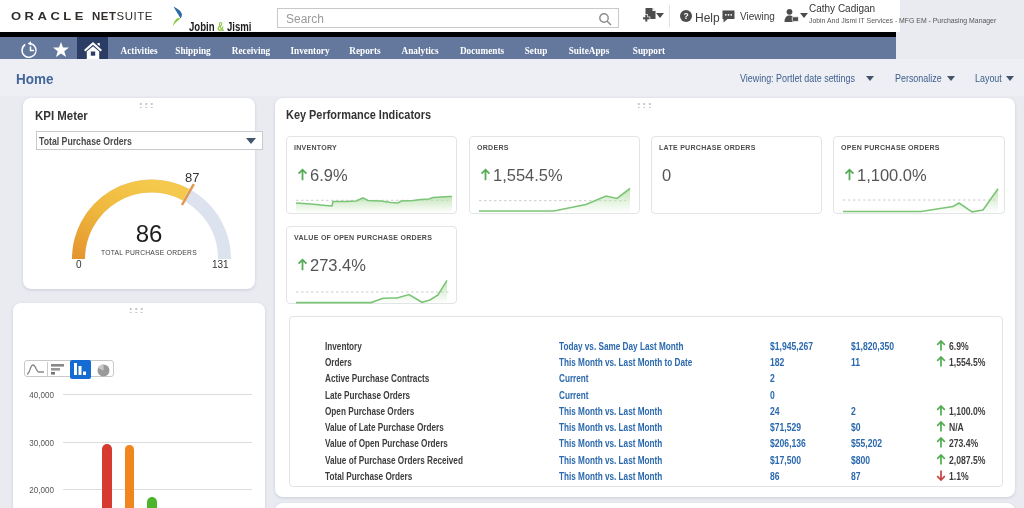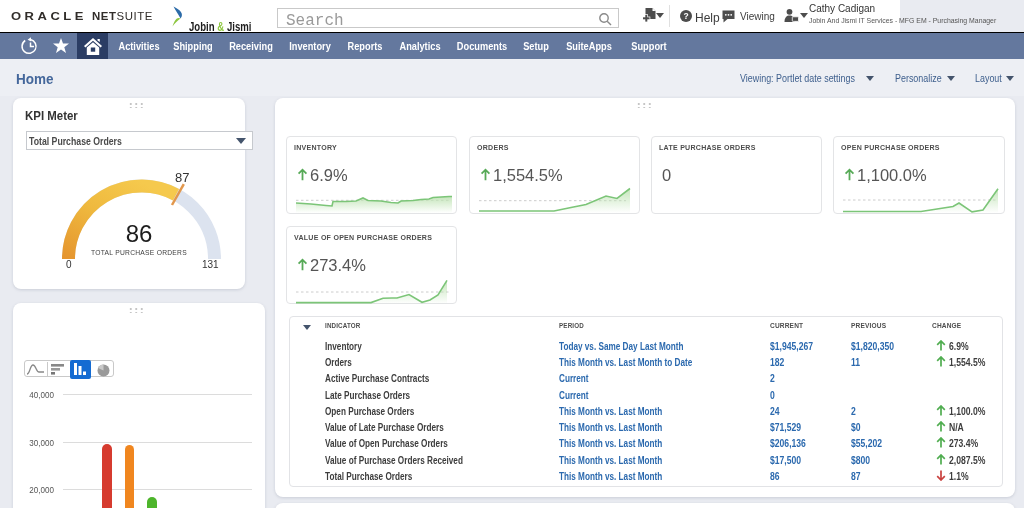--- a/index.html
+++ b/index.html
@@ -8,28 +8,28 @@
 .abs { position:absolute; }
 .nx { display:inline-block; transform:scaleX(0.78); transform-origin:0 50%; white-space:nowrap; }
 
 
 #topbar { position:absolute; left:0; top:0; width:900px; height:32px; background:#fff; }
 #oracle { position:absolute; left:11px; top:10px; font-size:13px; font-weight:bold; letter-spacing:3.5px; color:#312D2A; transform:scaleY(0.8); transform-origin:left top; }
 #netsuite { position:absolute; left:92px; top:10px; font-size:13px; letter-spacing:0.6px; color:#312D2A; transform:scale(0.88,0.8); transform-origin:left top; }
 #jjtext { position:absolute; left:189px; top:20px; font-size:12px; font-weight:bold; color:#1d1d1d; }
 #jjtext .amp { color:#8DC63F; }
 #searchbox { position:absolute; left:277px; top:8px; width:342px; height:20px; border:1px solid #c9c9c9; background:#fff; }
-#searchbox .ph { position:absolute; left:8px; top:3px; font-size:16px; color:#9a9a9a;font-family:Liberation Mono, monospace; }
+#searchbox .ph { position:absolute; left:8px; top:3px; font-size:12px; color:#9a9a9a; }
 .hicon { color:#3d3d3d; }
 #hdivider { position:absolute; left:669px; top:5px; width:1px; height:22px; background:#e0e0e0; }
 #cathy { position:absolute; left:809px; top:3px; font-size:10px; color:#333; white-space:nowrap; }
 #cathysub { position:absolute; left:809px; top:16px; font-size:8px; color:#555; white-space:nowrap; }
 
 
-#nav { position:absolute; left:0; top:32px; width:1024px; height:27px; background:#64789E; border-top:1px solid #000000; }
+#nav { position:absolute; left:0; top:32px; width:896px; height:27px; background:#64789E; border-top:5px solid #000000;font-family:Liberation Serif, serif; }
 #homebtn { position:absolute; left:77px; top:0px; width:31px; height:27px; background:#2B3D64; }
 .navitem { position:absolute; top:7px; font-size:11px; font-weight:bold; color:#fff; white-space:nowrap; transform:translateX(-50%) scaleX(0.84); }
 
 
 #homestrip { position:absolute; left:0; top:59px; width:1024px; height:37px; background:#EDEFF4; }
 #hometitle { position:absolute; left:16px; top:11px; font-size:15px; font-weight:bold; color:#44679B; transform:scaleX(0.9); transform-origin:0 0; }
 .hlink { position:absolute; top:13px; font-size:10.5px; color:#3D5E8C; white-space:nowrap; }
 .hlink .nx { transform:scaleX(0.85); }
 .caret { display:inline-block; width:0; height:0; border-left:4px solid transparent; border-right:4px solid transparent; border-top:5px solid #44546C; vertical-align:1px; }
 
@@ -146,21 +146,21 @@
   <div class="navitem" style="left:649px">Support</div>
 </div>
 
 <div id="homestrip">
   <div id="hometitle">Home</div>
   <div class="hlink" style="left:740px"><span class="nx">Viewing: Portlet date settings</span><span class="caret" style="position:absolute;left:126px;top:4px"></span></div>
   <div class="hlink" style="left:895px"><span class="nx">Personalize</span><span class="caret" style="position:absolute;left:52px;top:4px"></span></div>
   <div class="hlink" style="left:975px"><span class="nx">Layout</span><span class="caret" style="position:absolute;left:31px;top:4px"></span></div>
 </div>
 
-<div class="card" id="meterCard" style="left:13px;top:98px;width:232px;height:191px">
+<div class="card" id="meterCard" style="left:23px;top:98px;width:232px;height:191px">
   <div class="dots" style="left:115px;top:4px"></div>
   <div class="ptitle" style="left:12px;top:10px;font-size:13px"><span style="transform:scaleX(0.88)">KPI Meter</span></div>
   <div class="sel" style="left:13px;top:33px;width:227px;height:19px">
     <span class="txt">Total Purchase Orders</span>
       <span class="tri"></span>
   </div>
   <svg class="abs" style="left:42px;top:80px" width="172" height="82" viewBox="0 0 172 82">
     <defs>
       <linearGradient id="ggrad" x1="0" y1="1" x2="0.75" y2="0">
         <stop offset="0" stop-color="#E5952F"></stop>
@@ -211,20 +211,21 @@
   <div class="gline" style="left:50px;top:139px;width:189px"></div>
   <div class="ylab" style="left:1px;top:181px">20,000</div>
   <div class="gline" style="left:50px;top:186px;width:189px"></div>
   <div class="bar" style="left:89px;top:141px;height:80px;background:#D63B2F"></div>
   <div class="bar" style="left:111.5px;top:142px;height:79px;background:#F0861F"></div>
   <div class="bar" style="left:134px;top:194px;height:27px;background:#4DB52B"></div>
 </div>
 
 <div class="card" id="kpiCard" style="left:275px;top:98px;width:740px;height:399px">
   <div class="dots" style="left:361px;top:4px"></div>
+  <div class="ptitle" style="left:11px;top:9px;font-size:13px"><span style="transform:scaleX(0.84)">Key Performance Indicators</span></div>
 
   <div class="tile" style="left:11px;top:38px;width:171px;height:78px">
     <div class="tt">INVENTORY</div>
     <div class="val"><svg width="11" height="13" viewBox="0 0 11 13" style="margin-right:2px">
           <path d="M5.5 12.3 V2 M1.6 5.6 L5.5 1.7 L9.4 5.6" fill="none" stroke="#57AA57" stroke-width="1.8"></path>
         </svg>6.9%</div>
     <svg class="abs" style="left:8px;top:49px" width="158" height="28" viewBox="0 0 158 28">
       <defs>
           <linearGradient id="sg1" x1="0" y1="0" x2="0" y2="1">
             <stop offset="0" stop-color="#BFE3B4" stop-opacity="0.9"></stop>
@@ -286,28 +287,20 @@
             <stop offset="1" stop-color="#BFE3B4" stop-opacity="0"></stop>
           </linearGradient>
         </defs>
       <line x1="1" y1="16" x2="154" y2="16" stroke="#cccccc" stroke-width="1" stroke-dasharray="2.5,2.5"></line>
       <polygon fill="url(#sg5)" points="1,26.6 76,26.6 88,22.3 97,22 102,22 114,18.6 127,26.3 135,24 143,19 152,4.4 152,28 1,28"></polygon>
       <polyline fill="none" stroke="#7CC578" stroke-width="1.6" points="1,26.6 76,26.6 88,22.3 97,22 102,22 114,18.6 127,26.3 135,24 143,19 152,4.4"></polyline>
     </svg>
   </div>
 
   <div id="kpitable" style="left:14px;top:218px;width:714px;height:171px">
-    <div class="trow thead" style="top:4px">
-      <span class="caret" style="position:absolute;left:13px;top:4px;border-top-color:#44546C"></span>
-      <span class="c1">INDICATOR</span>
-        <span class="c2">PERIOD</span>
-        <span class="c3">CURRENT</span>
-        <span class="c4">PREVIOUS</span>
-        <span class="c5v" style="left:642px">CHANGE</span>
-    </div>
     <div class="trow" style="top:23px">
         <span class="c1">Inventory</span>
         <span class="c2">Today vs. Same Day Last Month</span>
         <span class="c3">$1,945,267</span>
         <span class="c4">$1,820,350</span>
         <svg class="c5s" style="left:646px" width="10" height="11" viewBox="0 0 10 11">
           <path d="M5 10.5 V1.2 M1.2 4.8 L5 1 L8.8 4.8" fill="none" stroke="#50AD50" stroke-width="1.7"></path>
         </svg>
         <span class="c5v">6.9%</span>
       </div>

